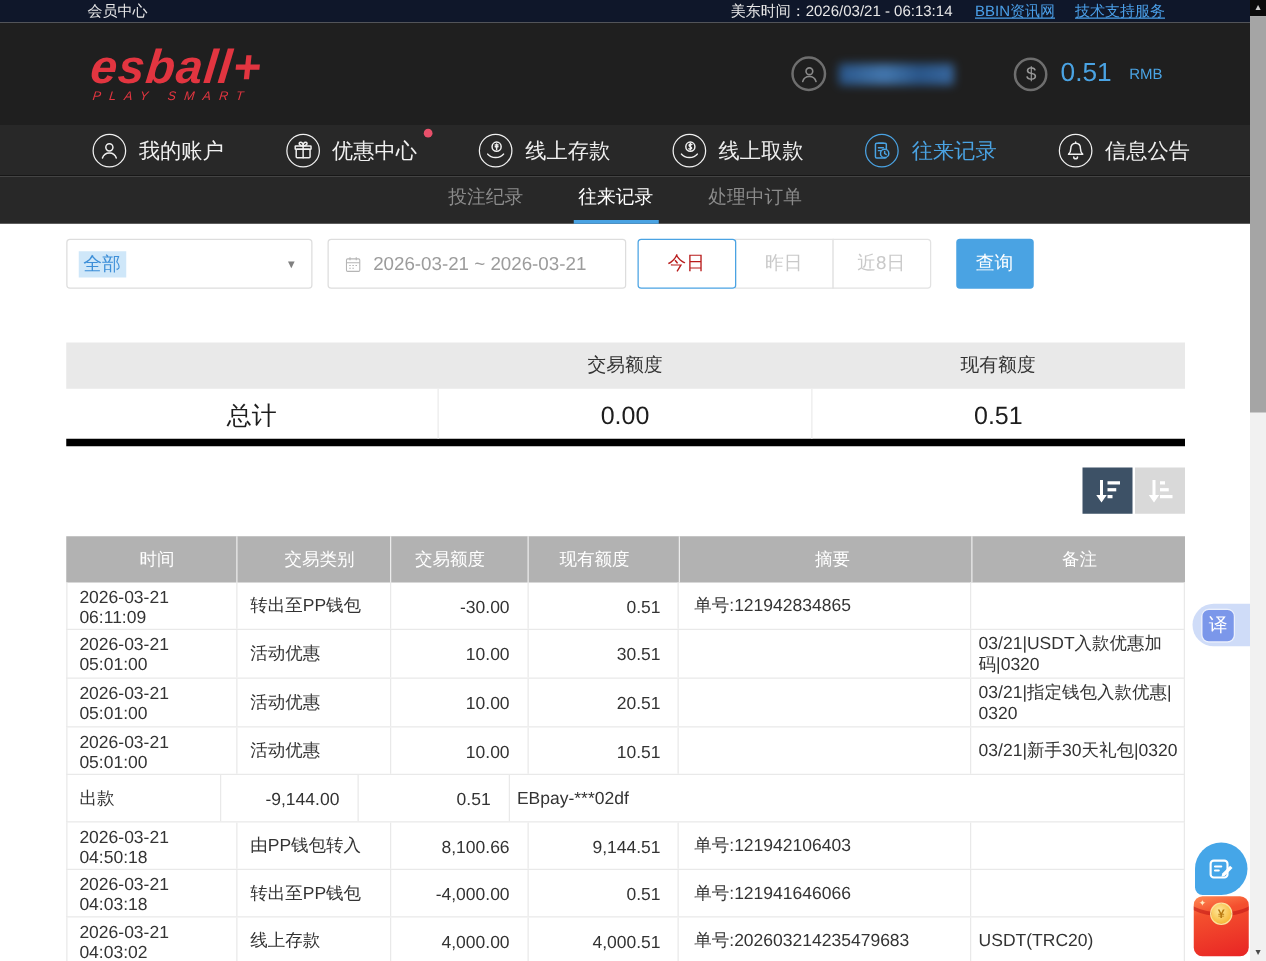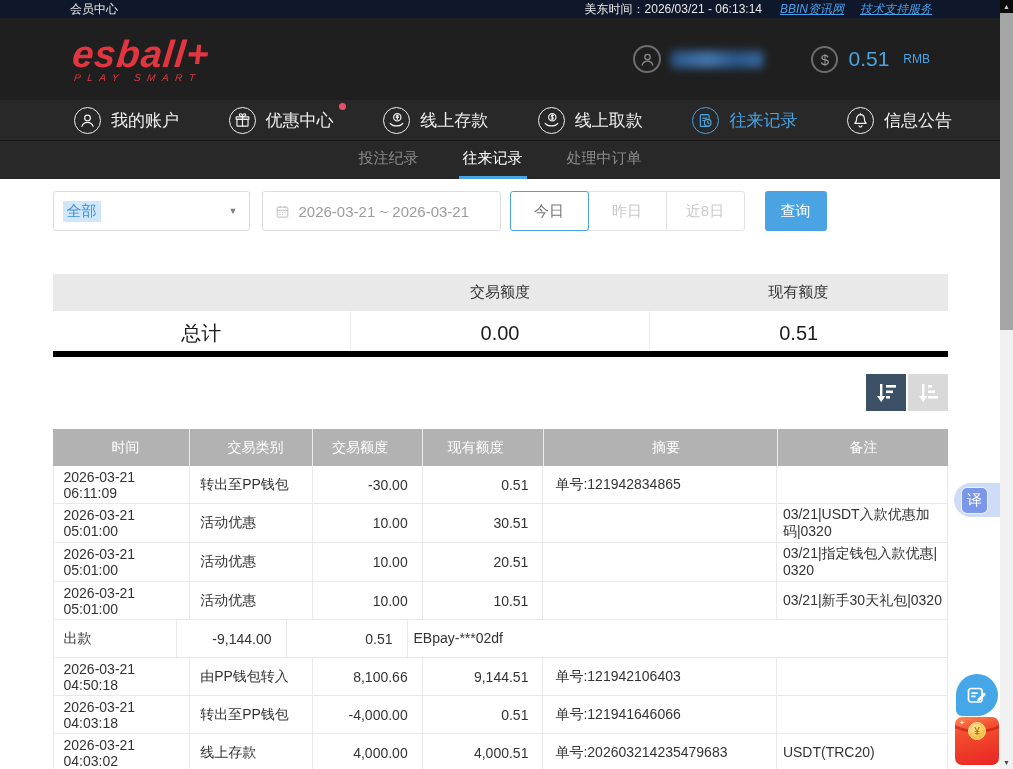--- a/index.html
+++ b/index.html
@@ -45,21 +45,21 @@
   .filters { margin-top:12px; display:flex; align-items:center; }
   .select { width:197px; height:40px; border:1px solid #ddd; border-radius:3px; display:flex; align-items:center; padding-left:9px; position:relative; cursor:pointer; background:#fff; }
   .select .val { font-size:15px; color:#3d8fd8; background:#cfe7f9; padding:1px 4px; }
   .select .caret { position:absolute; right:11px; top:14px; font-size:9px; color:#808080; }
   .datebox { margin-left:12px; width:239px; height:40px; border:1px solid #ddd; border-radius:3px; display:flex; align-items:center; gap:9px; padding-left:12px; color:#9c9c9c; font-size:15px; cursor:pointer; background:#fff; }
   .datebox svg { width:15px; height:15px; stroke:#b5b5b5; fill:none; stroke-width:1.4; }
   .quick { margin-left:9px; display:flex; }
   .qbtn { width:79px; height:40px; line-height:38px; text-align:center; font-size:15px; border:1px solid #e2e2e2; color:#c9c9c9; background:#fff; cursor:pointer; }
   .qbtn + .qbtn { margin-left:-1px; }
   .qbtn:last-child { border-radius:0 3px 3px 0; }
-  .qbtn.active { border:1px solid #4aa3e3; color:#737373; border-radius:3px; position:relative; z-index:1; }
+  .qbtn.active { border:1px solid #4aa3e3; color:#b91c1c; border-radius:3px; position:relative; z-index:1; }
   .search-btn { margin-left:20px; width:62px; height:40px; background:#4aa3e3; color:#fff; font-size:15px; text-align:center; line-height:40px; border-radius:3px; cursor:pointer; }
 
   
   .summary { margin-top:43px; }
   .sum-head { height:37px; background:#e9e9e9; display:flex; align-items:center; font-size:15px; color:#333; }
   .sum-head > div { flex:1; text-align:center; }
   .sum-row { height:46px; display:flex; align-items:center; font-size:20px; color:#1d1d1d; border-bottom:6px solid #000000; }
   .sum-row > div { flex:1; text-align:center; border-right:1px solid #ececec; line-height:44px; height:100%; }
   .sum-row > div:last-child { border-right:none; }
 
@@ -103,21 +103,21 @@
 </style>
 </head>
 <body>
 
 <div class="page">
 
   <div class="topbar">
     <span>会员中心</span>
     <div class="right">
       <span>美东时间：2026/03/21 - 06:13:14</span>
-      <span style="display:flex;gap:16px;font-style:italic;">
+      <span style="display:flex;gap:16px;">
           <a>BBIN资讯网</a>
           <a>技术支持服务</a>
         </span>
     </div>
   </div>
 
   <div class="hdr">
     <div class="logo">
       <div class="word">esball+</div>
       <div class="tag">PLAY SMART</div>

